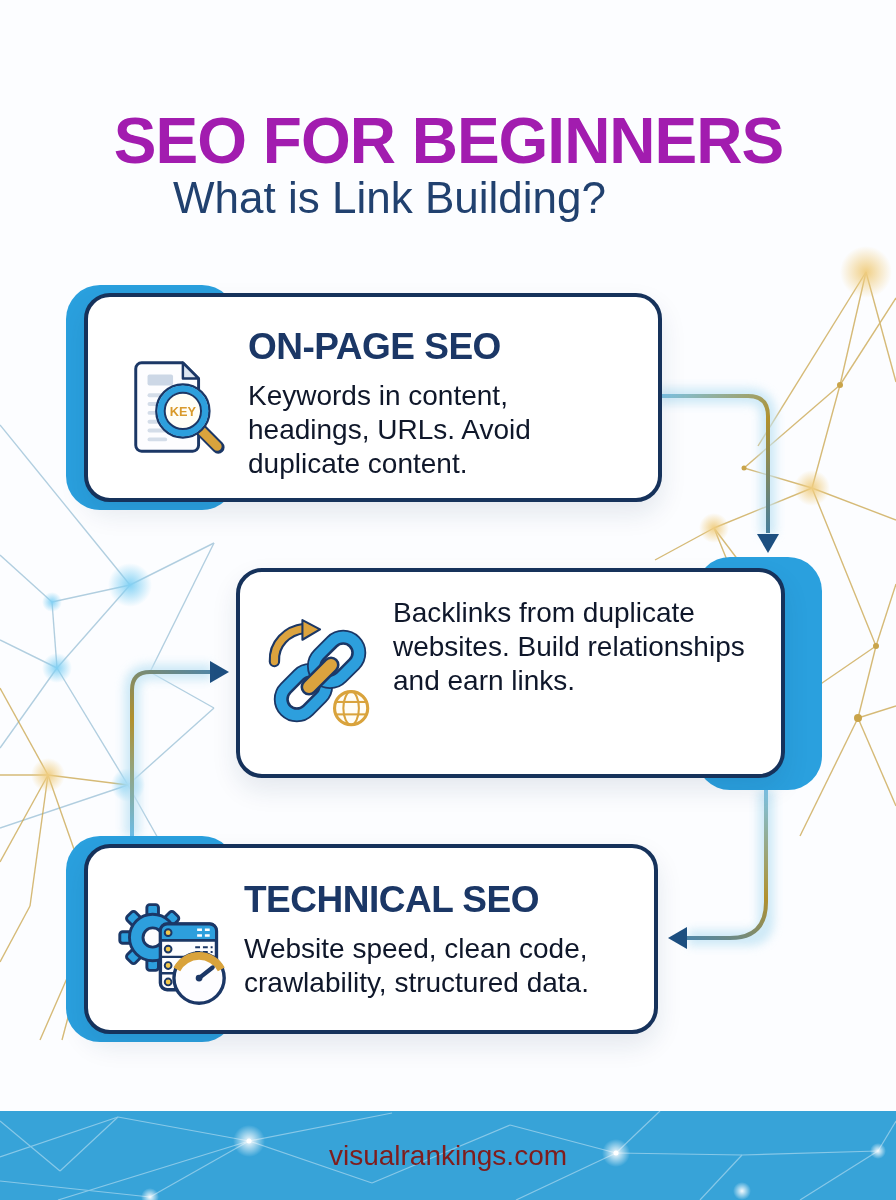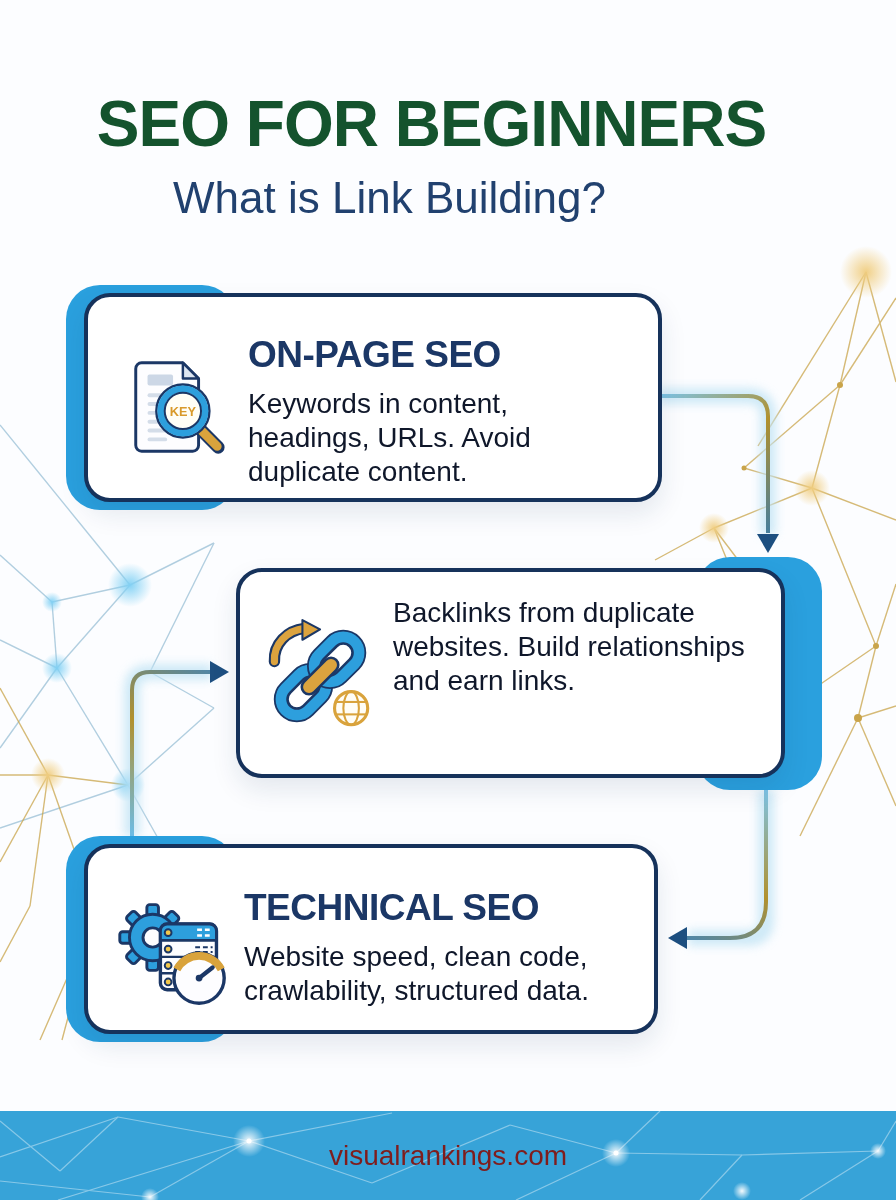--- a/index.html
+++ b/index.html
@@ -3,23 +3,23 @@
 <meta charset="utf-8">
 <style>
   html,body{margin:0;padding:0;background:#e8e8e8;}
   #canvas{
     position:relative;width:896px;height:1200px;margin:0 auto;
     background:#fcfdff;overflow:hidden;
     font-family:"Liberation Sans",sans-serif;
   }
   #bg{position:absolute;left:0;top:0;z-index:1;}
   .title{
-    position:absolute;left:0;top:92px;width:863px;margin:0;z-index:5;
+    position:absolute;left:0;top:92px;width:863px;margin:17px;z-index:5;
     text-align:center;font-size:64px;line-height:64px;font-weight:bold;
-    letter-spacing:-1px;color:#14532d;
+    letter-spacing:-1px;color:#a21caf;
   }
   .subtitle{
     position:absolute;left:0;top:172px;width:779px;margin:0;z-index:5;
     text-align:center;font-size:44px;line-height:52px;font-weight:normal;
     color:#21416f;
   }
   .accent{position:absolute;background:#2aa0de;border-radius:34px;z-index:2;}
   .accent1{left:66px;top:285px;width:170px;height:225px;}
   .accent2{left:696px;top:557px;width:126px;height:233px;}
   .accent3{left:66px;top:836px;width:170px;height:206px;}
@@ -32,21 +32,21 @@
   .card3{left:84px;top:844px;width:566px;height:182px;}
   .icon{position:absolute;text-align:center;}
   .icon1{left:34px;top:56px;}
   .icon2{left:22px;top:46px;}
   .icon3{left:26px;top:50px;}
   .ctext{position:absolute;}
   .ctext1{left:160px;top:28px;width:390px;}
   .ctext2{left:153px;top:24px;width:380px;}
   .ctext3{left:156px;top:30px;width:400px;}
   .ctext h3{
-    margin:8px 0 10px 0;font-size:37px;line-height:44px;font-weight:bold;
+    margin:0 0 10px 0;font-size:37px;line-height:44px;font-weight:bold;
     color:#1b3766;letter-spacing:-.5px;
   }
   .ctext p{
     margin:0;font-size:28px;line-height:34px;color:#0f172a;
     white-space:pre-line;
   }
   #footer{
     position:absolute;left:0;top:1111px;width:896px;height:89px;z-index:4;
     background:#37a3d8;overflow:hidden;
   }

